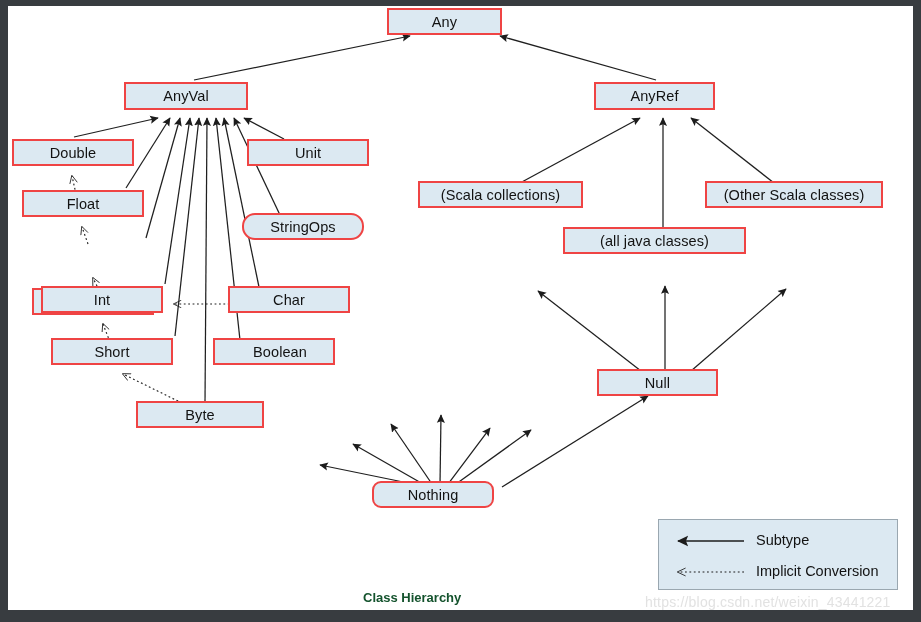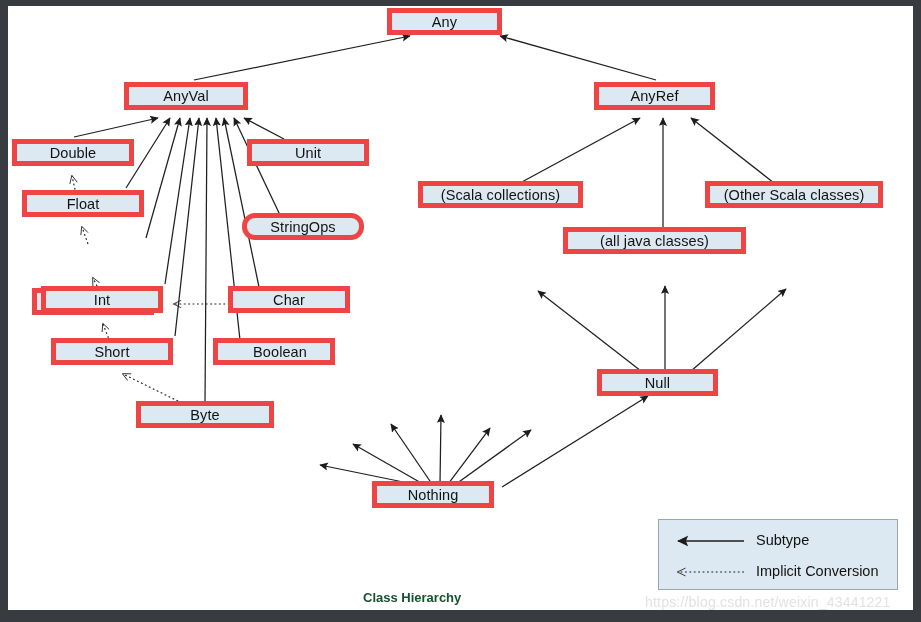--- a/index.html
+++ b/index.html
@@ -33,21 +33,21 @@
   svg#wires {
     position: absolute;
     left: 0; top: 0;
     width: 905px;
     height: 604px;
     pointer-events: none;
   }
   .node {
     position: absolute;
     background: #dce9f2;
-    border: 5px solid #ef4444;
+    border: 2px solid #ef4444;
     box-sizing: border-box;
     display: flex;
     align-items: center;
     justify-content: center;
     font-size: 14.5px;
     color: #121212;
     white-space: nowrap;
     letter-spacing: 0.1px;
   }
   .legend-box {
@@ -146,22 +146,22 @@
     <div class="node" style="left: 410px; top: 175px; width: 165px; height: 27px;">(Scala collections)</div>
     <div class="node" style="left: 697px; top: 175px; width: 178px; height: 27px;">(Other Scala classes)</div>
     <div class="node" style="left: 234px; top: 207px; width: 122px; height: 27px; border-radius: 13px;">StringOps</div>
     <div class="node" style="left: 24px; top: 234px; width: 122px; height: 27px; margin-top: 48px;">Long</div>
     <div class="node" style="left: 555px; top: 221px; width: 183px; height: 27px;">(all java classes)</div>
     <div class="node" style="left: 33px; top: 280px; width: 122px; height: 27px;">Int</div>
     <div class="node" style="left: 220px; top: 280px; width: 122px; height: 27px;">Char</div>
     <div class="node" style="left: 43px; top: 332px; width: 122px; height: 27px; text-align: right;">Short</div>
     <div class="node" style="left: 205px; top: 332px; width: 122px; height: 27px; padding-left: 12px;">Boolean</div>
     <div class="node" style="left: 589px; top: 363px; width: 121px; height: 27px;">Null</div>
-    <div class="node" style="left: 128px; top: 395px; width: 138px; height: 27px;">Byte</div>
-    <div class="node" style="left: 364px; top: 475px; width: 122px; height: 27px;">Nothing</div>
+    <div class="node" style="left: 128px; top: 395px; width: 128px; height: 27px;">Byte</div>
+    <div class="node" style="left: 364px; top: 475px; width: 122px; height: 27px; border-radius: 9px;">Nothing</div>
 
     <div class="legend-box" id="legend" style="left: 650px; top: 513px; width: 240px; height: 71px;"></div>
 
     <svg id="legend-art" style="position: absolute; left: 650px; top: 513px;" xmlns="http://www.w3.org/2000/svg" width="240" height="71" viewBox="0 0 240 71">
       <g stroke="#1c1c1c" fill="none">
         <path d="M 86 22 L 20 22" stroke-width="1.6" marker-end="url(#arrowSolid)"></path>
         <path d="M 86 53 L 20 53" stroke-width="1.2" stroke-dasharray="1.8 2.6" marker-end="url(#arrowOpen)"></path>
       </g>
     </svg>
 

